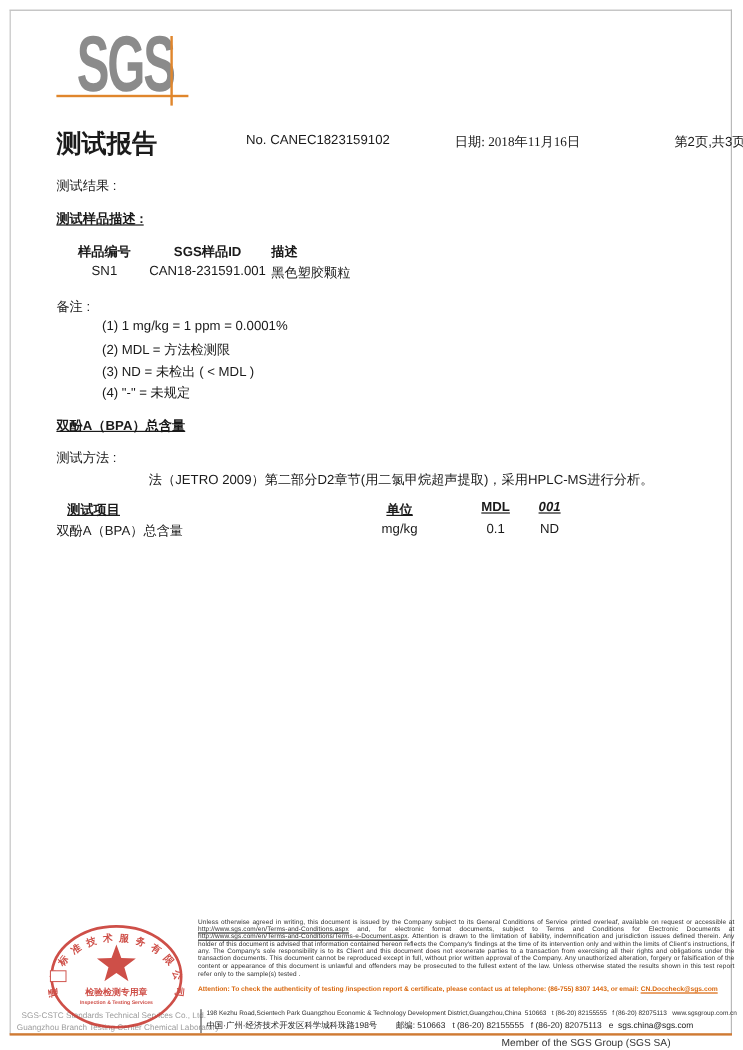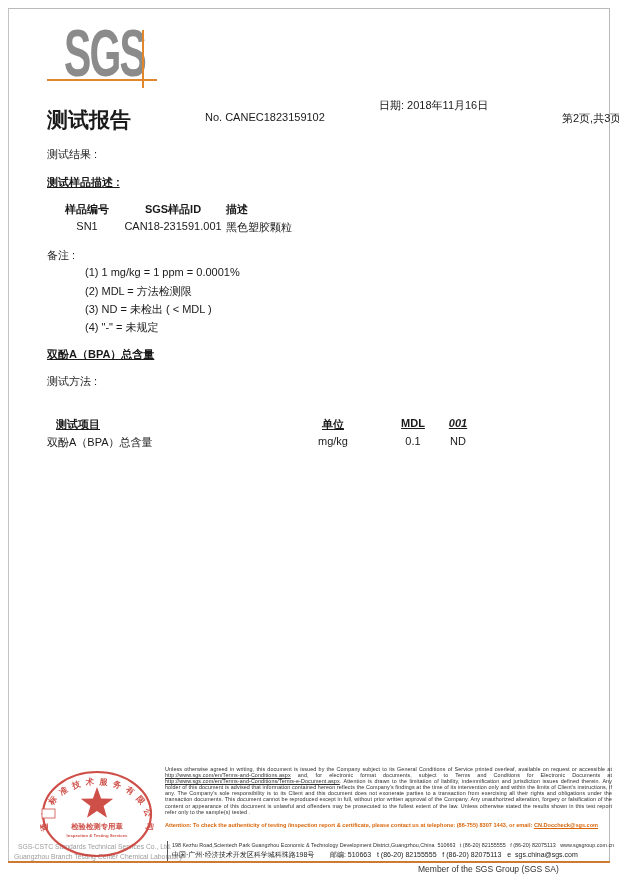--- a/index.html
+++ b/index.html
@@ -10,21 +10,21 @@
   .page-border { left:8px; top:8px; width:600px; height:853px;
     border-top:1px solid #b9b9b9; border-left:1px solid #c4c4c4; border-right:1px solid #b9b9b9; }
 
   .logo-text { left:64px; top:20px; font-size:66px; line-height:1; font-weight:bold;
     color:#8b8b8b; transform:scaleX(0.62); transform-origin:left top; letter-spacing:-3px; }
   .logo-hline { left:47px; top:79px; width:110px; height:2px; background:#e0862c; }
   .logo-vline { left:142px; top:30px; width:2px; height:58px; background:#e0862c; }
 
   .report-title { left:47px; top:106px; font-size:21px; font-weight:bold; }
   .report-no   { left:205px; top:111px; font-size:11px; }
-  .report-date { left:379px; top:98px; font-size:11px; }
+  .report-date { left:379px; top:111px; font-size:11px;font-family:Liberation Serif, serif; }
   .report-page { left:522px; top:111px; font-size:11px;margin-left:40px; }
 
   .t11 { font-size:11px; }
   .bold { font-weight:bold; }
   .ul { text-decoration:underline; }
   .it { font-style:italic; }
 
   .results-label { left:47px; top:147px; }
   .sample-heading { left:47px; top:175px; }
 
@@ -96,20 +96,21 @@
   <div class="abs t11 s-row s-c3">黑色塑胶颗粒</div>
 
   <div class="abs t11 notes-label">备注 :</div>
   <div class="abs t11 note-0">(1) 1 mg/kg = 1 ppm = 0.0001%</div>
   <div class="abs t11 note-1">(2) MDL = 方法检测限</div>
   <div class="abs t11 note-2">(3) ND = 未检出 ( &lt; MDL )</div>
   <div class="abs t11 note-3">(4) "-" = 未规定</div>
 
   <div class="abs t11 bold ul bpa-heading">双酚A（BPA）总含量</div>
   <div class="abs t11 method-label">测试方法 :</div>
+  <div class="abs t11 method-l2">法（JETRO 2009）第二部分D2章节(用二氯甲烷超声提取)，采用HPLC-MS进行分析。</div>
 
   <div class="abs t11 bold ul rt-head rt-item-h">测试项目</div>
   <div class="abs t11 bold ul rt-head rt-unit">单位</div>
   <div class="abs t11 bold ul rt-head rt-mdl">MDL</div>
   <div class="abs t11 bold ul it rt-head rt-val">001</div>
   <div class="abs t11 rt-row rt-item">双酚A（BPA）总含量</div>
   <div class="abs t11 rt-row rt-unit">mg/kg</div>
   <div class="abs t11 rt-row rt-mdl">0.1</div>
   <div class="abs t11 rt-row rt-val">ND</div>
 

